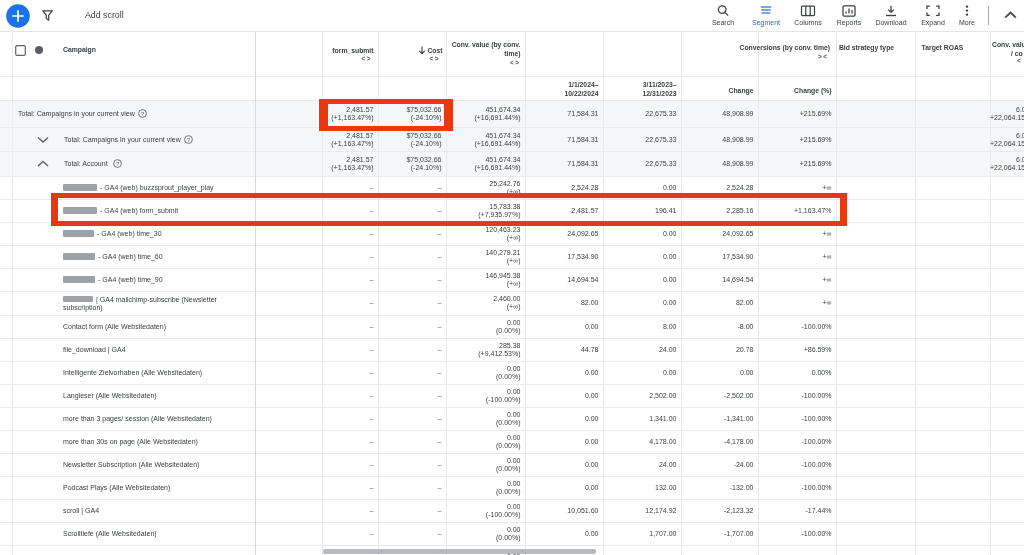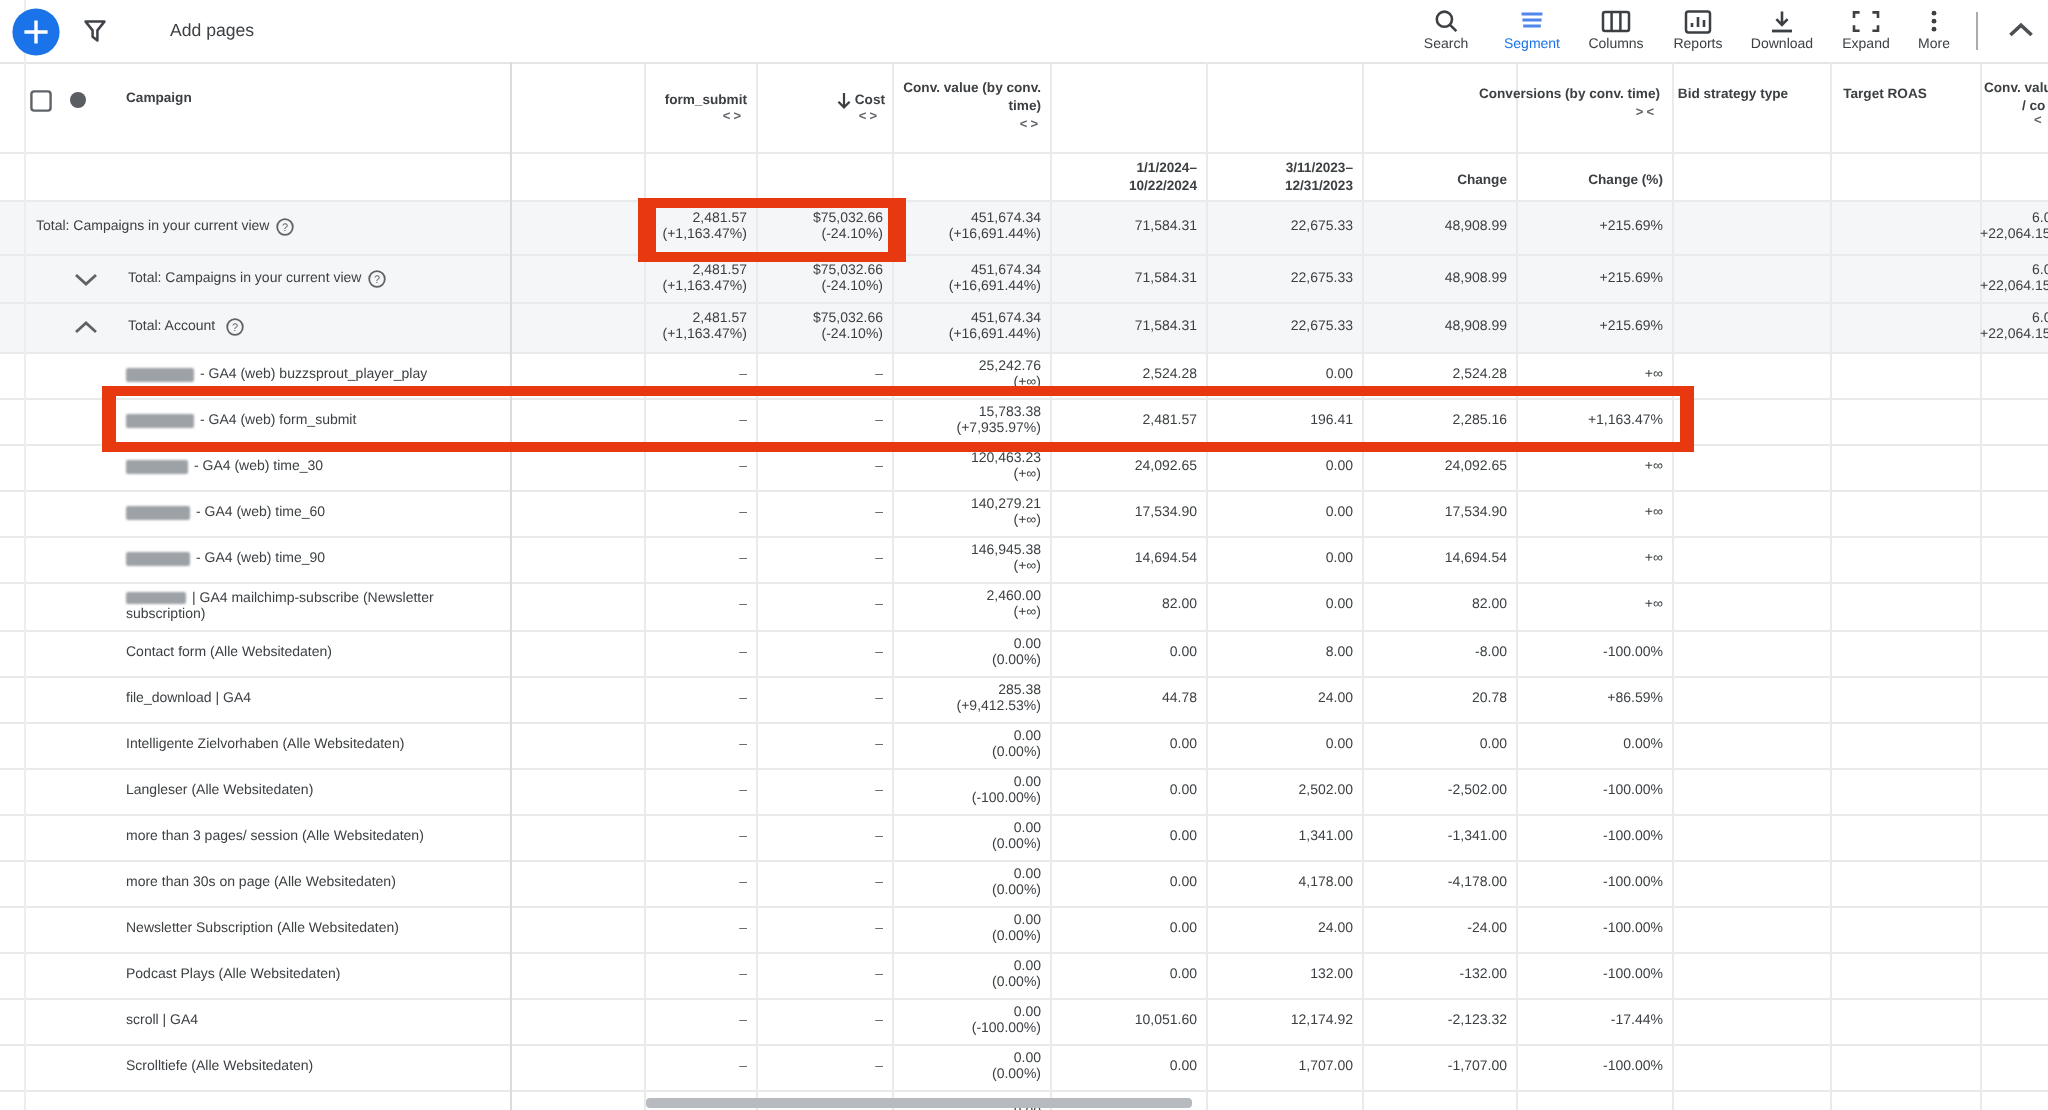--- a/index.html
+++ b/index.html
@@ -51,21 +51,21 @@
 <div class="v" style="left:836px;top:31px;height:524px"></div>
 <div class="v" style="left:915px;top:31px;height:524px"></div>
 <div class="v" style="left:990px;top:31px;height:524px"></div>
 <svg class="ic" style="left:6px;top:3.5px" width="24" height="24" viewBox="0 0 24 24">
 <circle cx="12" cy="12" r="11.8" fill="#1a73e8"></circle>
 <path d="M12 6.2v11.6M6.2 12h11.6" stroke="#fff" stroke-width="1.7"></path>
     </svg>
 <svg class="ic" style="left:42px;top:10px" width="11" height="11" viewBox="0 0 11 11">
 <path d="M0.8 0.8h9.4L6.7 5.2v5L4.3 8.4V5.2z" fill="none" stroke="#3f4347" stroke-width="1.25" stroke-linejoin="round"></path>
     </svg>
-<div class="t" style="left:85px;top:10px;font-size:8.8px;white-space:nowrap;color:#3c4043">Add pages</div>
+<div class="t" style="left:85px;top:10px;font-size:8.8px;white-space:nowrap;color:#3c4043">Add scroll</div>
 <svg class="ic" style="left:715px;top:5px" width="16" height="12" viewBox="0 0 16 12">
       <circle cx="7.2" cy="4.6" r="3.8" fill="none" stroke="#3c4043" stroke-width="1.3"></circle>
       <path d="M10 7.4l3.2 3.2" stroke="#3c4043" stroke-width="1.3"></path>
     </svg>
 <div class="lbl" style="left:701px;top:19px;color:#3c4043">Search</div>
 <svg class="ic" style="left:758px;top:5px" width="16" height="12" viewBox="0 0 16 12">
       <path d="M2.8 2h10.4M3.2 5h9.6M3.6 8h8.8" stroke="#5185ec" stroke-width="1.5"></path>
     </svg>
 <div class="lbl" style="left:744px;top:19px;color:#1a73e8">Segment</div>
 <svg class="ic" style="left:800px;top:5px" width="16" height="12" viewBox="0 0 16 12">

